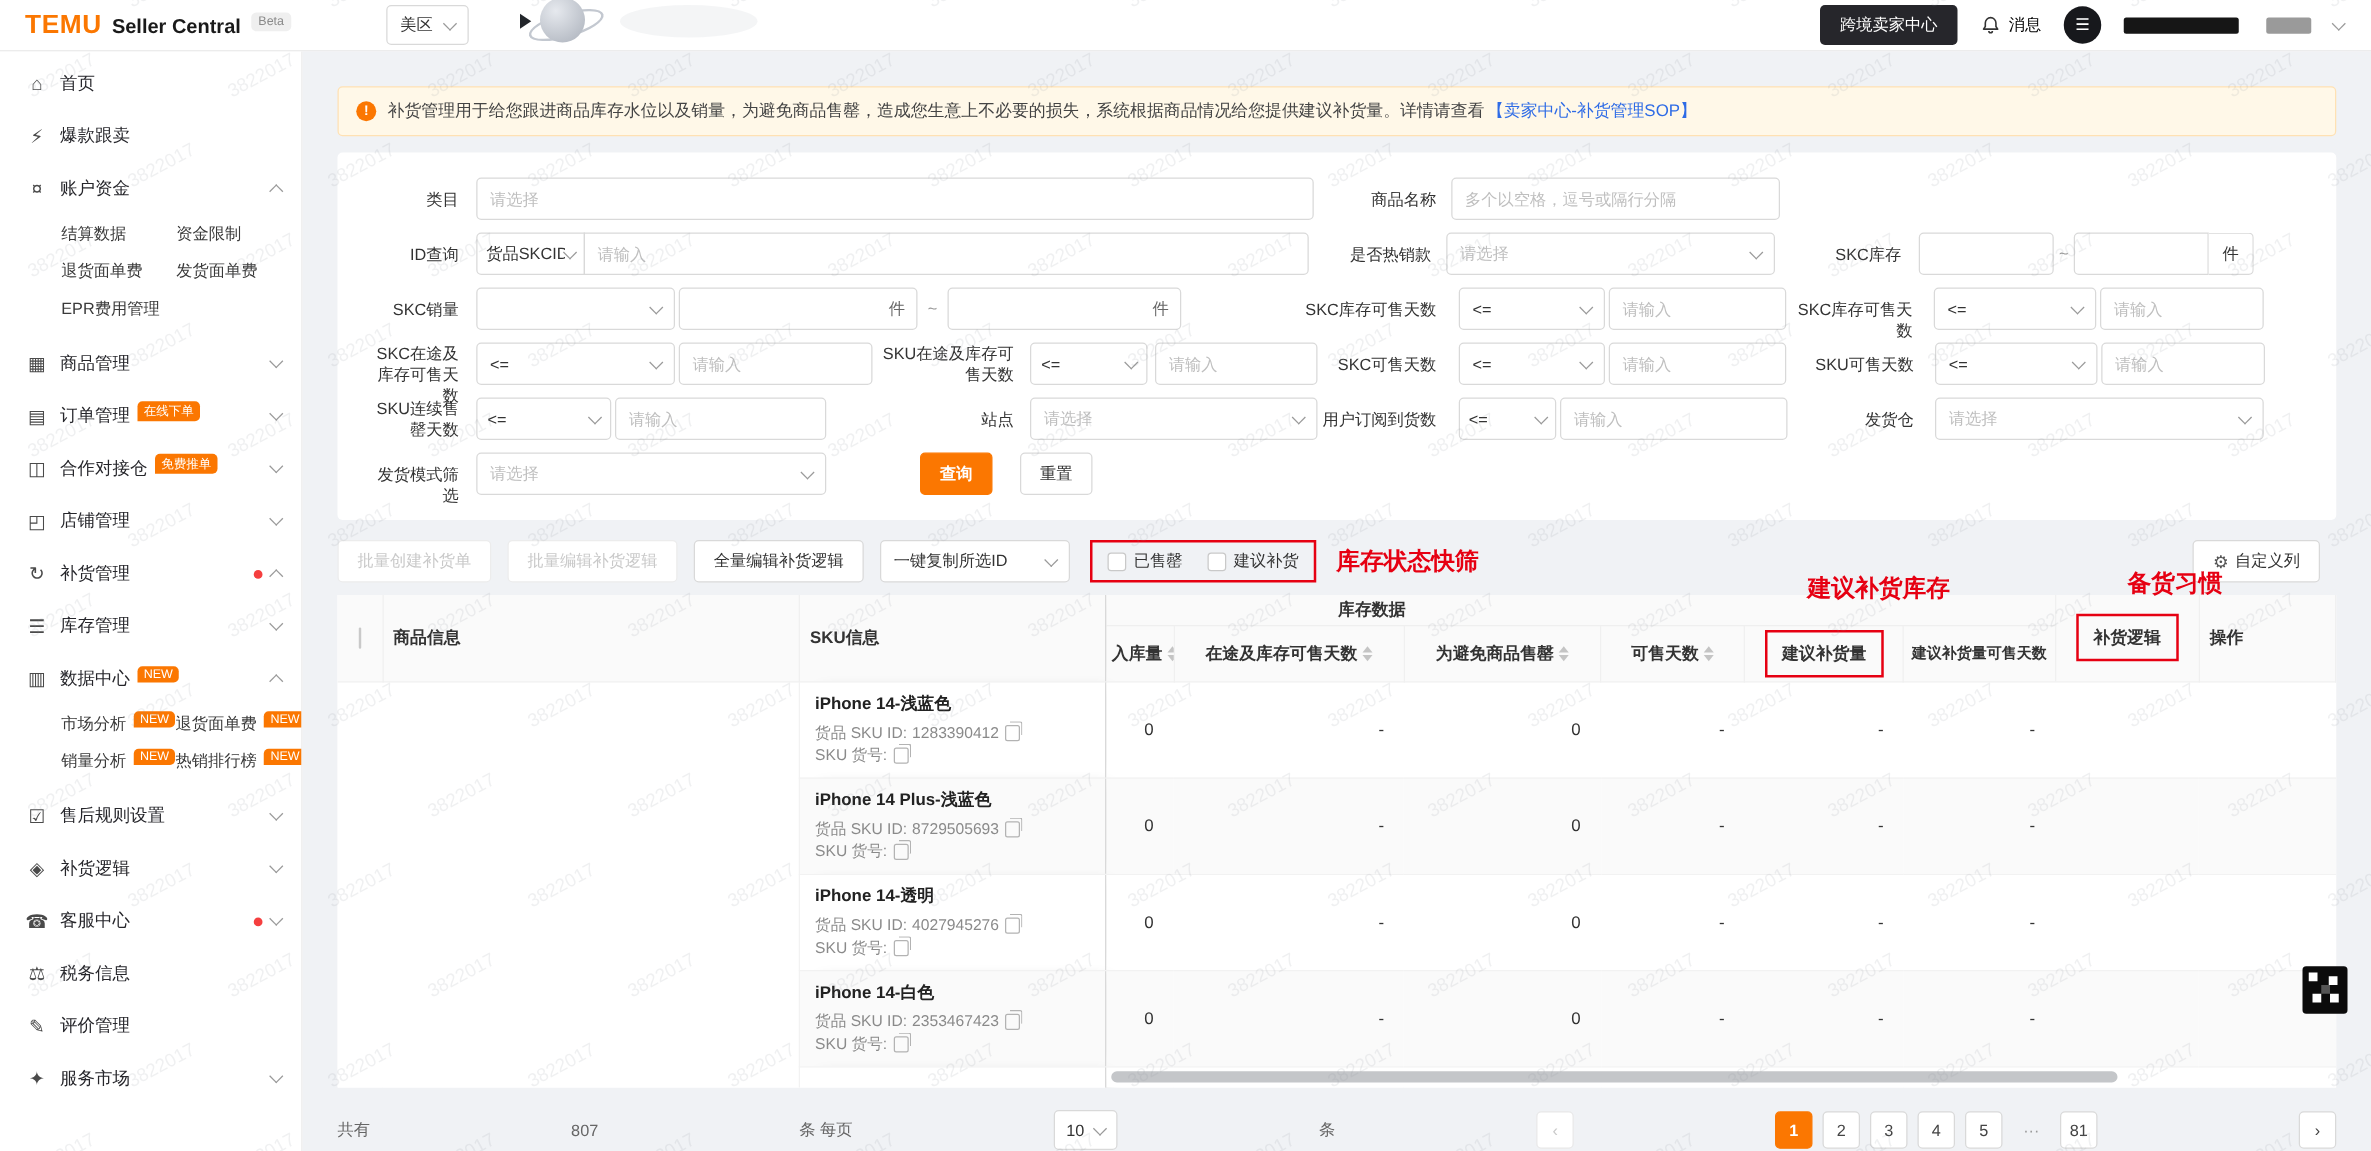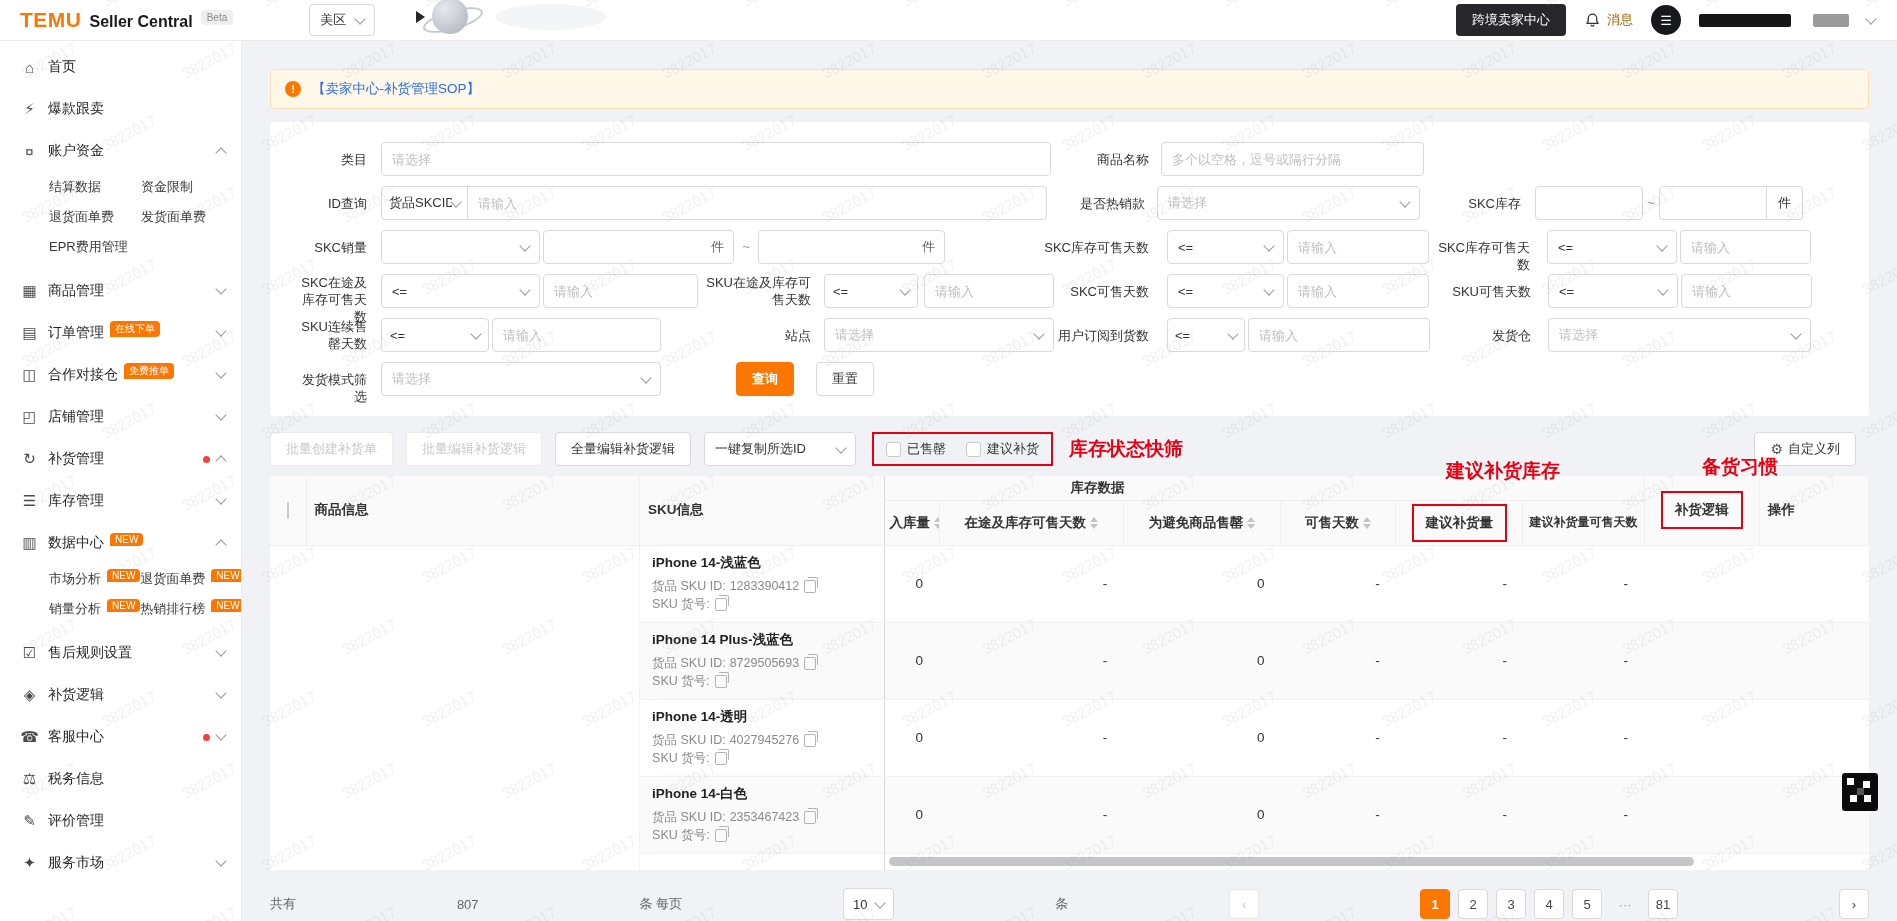--- a/index.html
+++ b/index.html
@@ -18,21 +18,21 @@
   .region{margin-left:76px;height:30px;border:1px solid #d9d9d9;border-radius:4px;display:flex;align-items:center;
     padding:0 10px;gap:10px;font-size:13px;color:#333;background:#fff;cursor:pointer}
   .planet-wrap{position:absolute;left:416px;top:2px;height:38px;width:200px;pointer-events:none}
   .play-tri{position:absolute;left:0;top:9px;width:0;height:0;border-left:9px solid #23262b;border-top:6px solid transparent;border-bottom:6px solid transparent}
   .sphere{position:absolute;left:16px;top:-4px;width:36px;height:36px;border-radius:50%;
     background:radial-gradient(circle at 35% 30%,#e6e9ee,#aab0ba)}
   .ring{position:absolute;left:6px;top:8px;width:58px;height:16px;border:2px solid #c3c8d0;border-radius:50%;transform:rotate(-16deg)}
   .blob{position:absolute;left:80px;top:2px;width:110px;height:26px;border-radius:50%;background:#f1f2f4;opacity:.8}
   .tb-right{margin-left:auto;display:flex;align-items:center;gap:18px;padding-right:22px}
   .dark-btn{background:#26262b;color:#fff;height:32px;border-radius:4px;display:flex;align-items:center;padding:0 16px;font-size:13px;cursor:pointer}
-  .msg{display:flex;align-items:center;gap:6px;font-size:13px;color:#a16207;cursor:pointer}
+  .msg{display:flex;align-items:center;gap:6px;font-size:13px;color:#000000;cursor:pointer}
   .avatar{width:30px;height:30px;border-radius:50%;background:#17181c;color:#fff;display:flex;align-items:center;justify-content:center;font-size:13px}
   .name-bar{width:92px;height:13px;background:#161616;border-radius:2px;display:inline-block}
   .name-bar2{width:36px;height:13px;background:#9a9a9a;border-radius:2px;display:inline-block;margin-left:4px}
   .caret-down{width:7px;height:7px;border-right:1.4px solid #9a9a9a;border-bottom:1.4px solid #9a9a9a;transform:rotate(45deg);margin-top:-3px;flex:none;display:inline-block}
   
   .sidebar{position:absolute;top:41px;left:0;bottom:0;width:242px;background:#fff;border-right:1px solid #ebebeb;
     box-sizing:border-box;padding-top:5px;overflow:hidden;z-index:5}
   .sb-item{height:42px;display:flex;align-items:center;padding:0 16px 0 20px;cursor:pointer;color:#26262b}
   .sb-icon{width:19px;font-size:15px;color:#4a4a4a;margin-right:9px;text-align:center;flex:none}
   .sb-label{font-weight:400;font-size:14px;white-space:nowrap}
@@ -311,20 +311,21 @@
           <span class="sb-caret"></span>
         </span>
       </div>
     </nav>
 </aside>
 
 <main class="main">
 
   <div class="banner">
     <span class="b-icon">!</span>
+    <span>补货管理用于给您跟进商品库存水位以及销量，为避免商品售罄，造成您生意上不必要的损失，系统根据商品情况给您提供建议补货量。详情请查看</span>
     <span class="b-link">【卖家中心-补货管理SOP】</span>
   </div>
 
   <section class="filter-card">
 
     <div class="f-row">
       <div class="f-label" style="width:85px">类目</div>
       <div class="inp" style="width:670px;margin-left:6px">
         <input placeholder="请选择" style="">
       </div>

